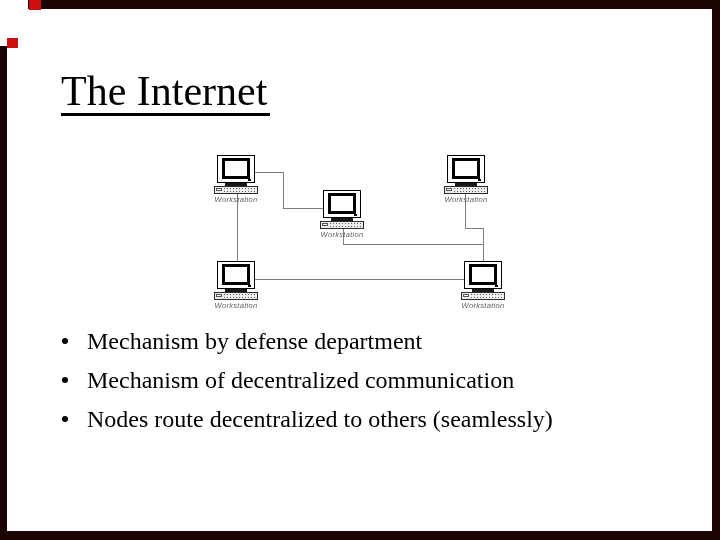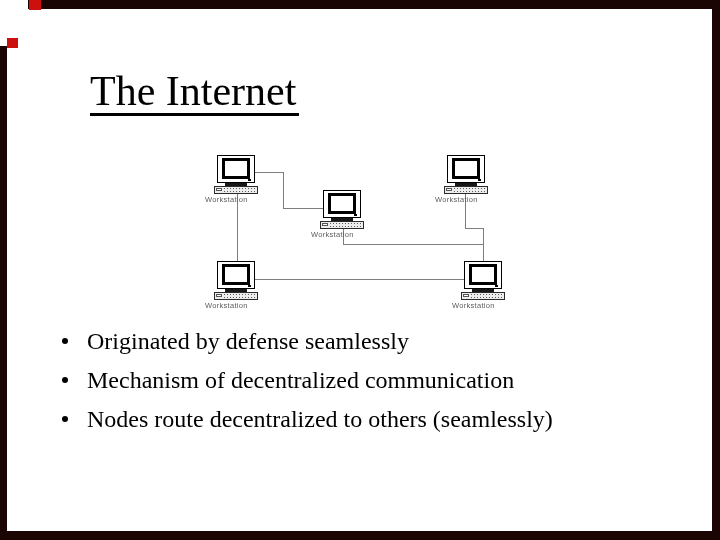--- a/index.html
+++ b/index.html
@@ -20,21 +20,21 @@
   .frame-marker { position:absolute; }
   .marker-top  { left:29px; top:0;    width:12px; height:10px; }
   .marker-left { left:7px;  top:38px; width:11px; height:10px; }
 
   
   .title-wrap { position:absolute; left:61px; top:70px; }
   .title-text {
     display:inline-block;
     font-family:"Liberation Serif", serif;
     font-size:42px; line-height:1.0; color:#000;
-    border-bottom:3px solid #000; padding:0 3px 1px 0;margin-left:29px;
+    border-bottom:3px solid #000; padding:0 3px 1px 0;
   }
 
   
   .diagram { position:absolute; left:0; top:0; width:720px; height:540px; }
   .edge-layer, .node-layer { position:absolute; left:0; top:0; width:100%; height:100%; }
   .edge-layer { z-index:1; } .node-layer { z-index:2; }
   .edge { position:absolute; }
 
   .ws { position:absolute; width:44px; height:50px; }
   .ws .monitor {
@@ -55,24 +55,25 @@
   .ws .kbd-dots {
     position:absolute; left:9px; right:2px; top:1px; height:4px;
     background-image:
       repeating-linear-gradient(90deg,#5a5a5a 0,#5a5a5a 1px,transparent 1px,transparent 3px),
       repeating-linear-gradient(90deg,#5a5a5a 0,#5a5a5a 1px,transparent 1px,transparent 3px);
     background-size:100% 1px,100% 1px;
     background-position:0 0,0 3px;
     background-repeat:no-repeat,no-repeat;
   }
   .ws .ws-label {
-    position:absolute; left:-9px; top:41px; width:62px; text-align:left;
+    position:absolute; left:-9px; top:41px; width:62px; text-align:center;
     font-family:"Liberation Sans", sans-serif;
     font-size:7.5px; line-height:8px; color:#5e5e5e; letter-spacing:0.3px;
     white-space:nowrap;
+    font-style:italic;
   }
 
   
   .bullets { position:absolute; left:62px; top:322px; width:620px; list-style:none; }
   .bullets li {
     display:flex; align-items:flex-start;
     font-family:"Liberation Serif", serif;
     font-size:24px; line-height:39px; color:#000;
   }
   .bullet-dot {
@@ -169,21 +170,21 @@
       <div class="kbd-dots"></div>
     </div>
     <div class="ws-label">Workstation</div>
   </div>
       </div>
   </div>
 
   <ul class="bullets">
     <li>
       <span class="bullet-dot"></span>
-      <span>Originated by defense seamlessly</span>
+      <span>Mechanism by defense department</span>
     </li>
     <li>
       <span class="bullet-dot"></span>
       <span>Mechanism of decentralized communication</span>
     </li>
     <li>
       <span class="bullet-dot"></span>
       <span>Nodes route decentralized to others (seamlessly)</span>
     </li>
   </ul>

